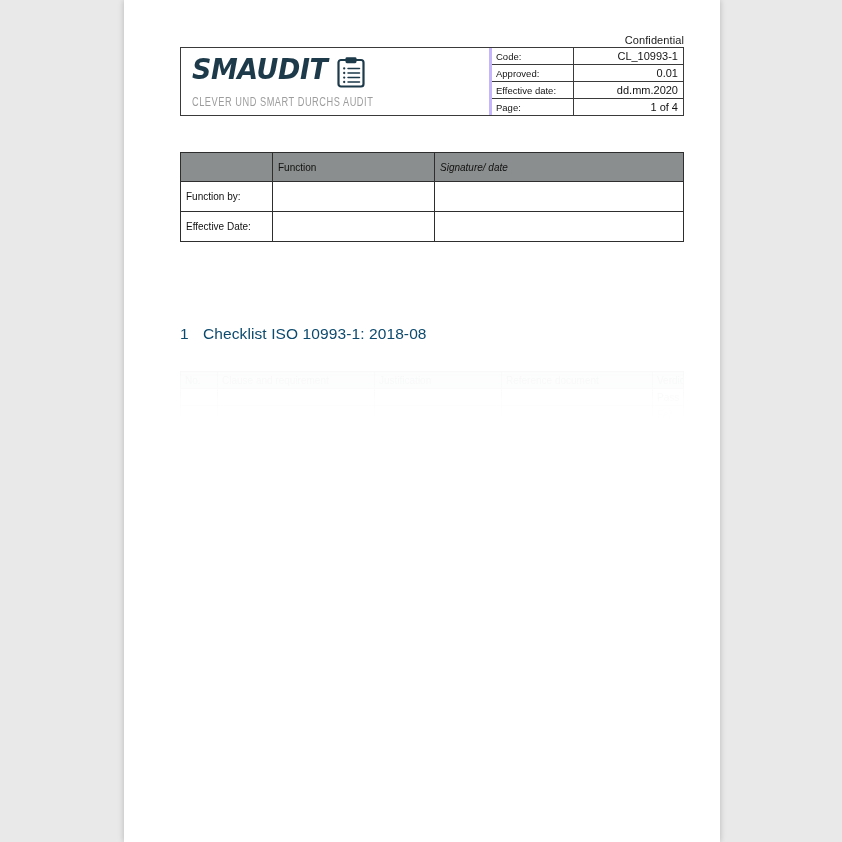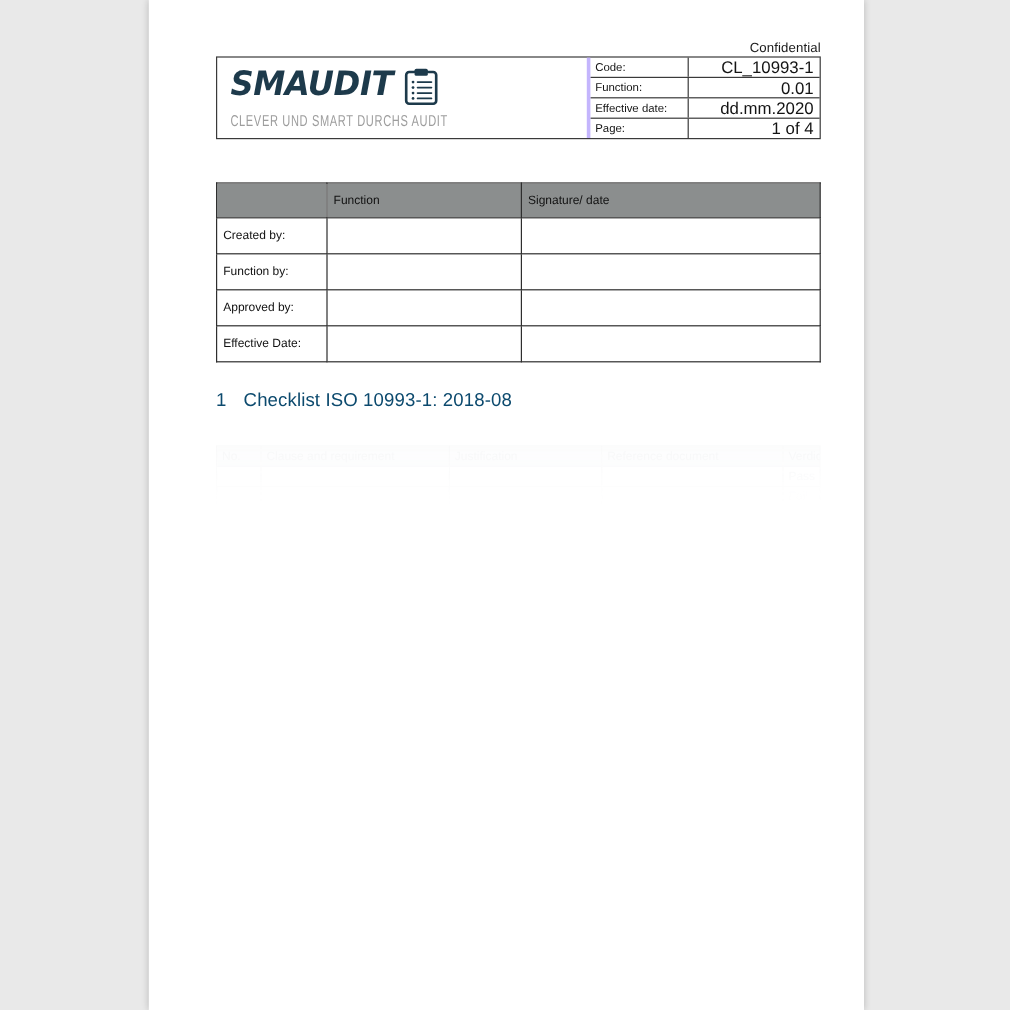--- a/index.html
+++ b/index.html
@@ -117,21 +117,21 @@
     font-size: 9.5px;
     color: #141414;
     display: flex;
     align-items: center;
     white-space: nowrap;
   }
   .meta-value {
     flex: 1 1 auto;
     box-sizing: border-box;
     padding: 0 5px 0 0;
-    font-size: 14px;
+    font-size: 11px;
     color: #141414;
     display: flex;
     align-items: center;
     justify-content: flex-end;
     white-space: nowrap;
   }
 
   
   .sig-table {
     position: absolute;
@@ -153,21 +153,21 @@
     overflow: hidden;
     white-space: nowrap;
   }
   .sig-table thead th {
     background: #8b8e8e;
     color: #111111;
     height: 28px;
   }
   .col-a { width: 86px; }
   .col-b { width: 156px; }
-  .col-c { width: auto; }
+  .col-c { width: auto; font-style: italic; }
 
   
   .section-heading {
     position: absolute;
     left: 56px;
     top: 325px;
     font-size: 15.5px;
     color: #0c4a6e;
     white-space: nowrap;
     letter-spacing: 0.1px;
@@ -244,21 +244,21 @@
           <div class="logo-tagline">CLEVER UND SMART DURCHS AUDIT</div>
         </div>
       </div>
 
       <div class="meta-cell">
         <div class="meta-row">
           <div class="meta-label">Code:</div>
           <div class="meta-value">CL_10993-1</div>
         </div>
         <div class="meta-row">
-          <div class="meta-label">Function:</div>
+          <div class="meta-label">Approved:</div>
           <div class="meta-value">0.01</div>
         </div>
         <div class="meta-row">
           <div class="meta-label">Effective date:</div>
           <div class="meta-value">dd.mm.2020</div>
         </div>
         <div class="meta-row">
           <div class="meta-label">Page:</div>
           <div class="meta-value">1 of 4</div>
         </div>
@@ -269,31 +269,21 @@
     <table class="sig-table">
       <thead>
         <tr>
           <th class="col-a"></th>
           <th class="col-b">Function</th>
           <th class="col-c">Signature/ date</th>
         </tr>
       </thead>
       <tbody>
         <tr>
-          <td class="col-a">Created by:</td>
-          <td class="col-b"></td>
-          <td class="col-c"></td>
-        </tr>
-        <tr>
           <td class="col-a">Function by:</td>
-          <td class="col-b"></td>
-          <td class="col-c"></td>
-        </tr>
-        <tr>
-          <td class="col-a">Approved by:</td>
           <td class="col-b"></td>
           <td class="col-c"></td>
         </tr>
         <tr>
           <td class="col-a">Effective Date:</td>
           <td class="col-b"></td>
           <td class="col-c"></td>
         </tr>
       </tbody>
     </table>

